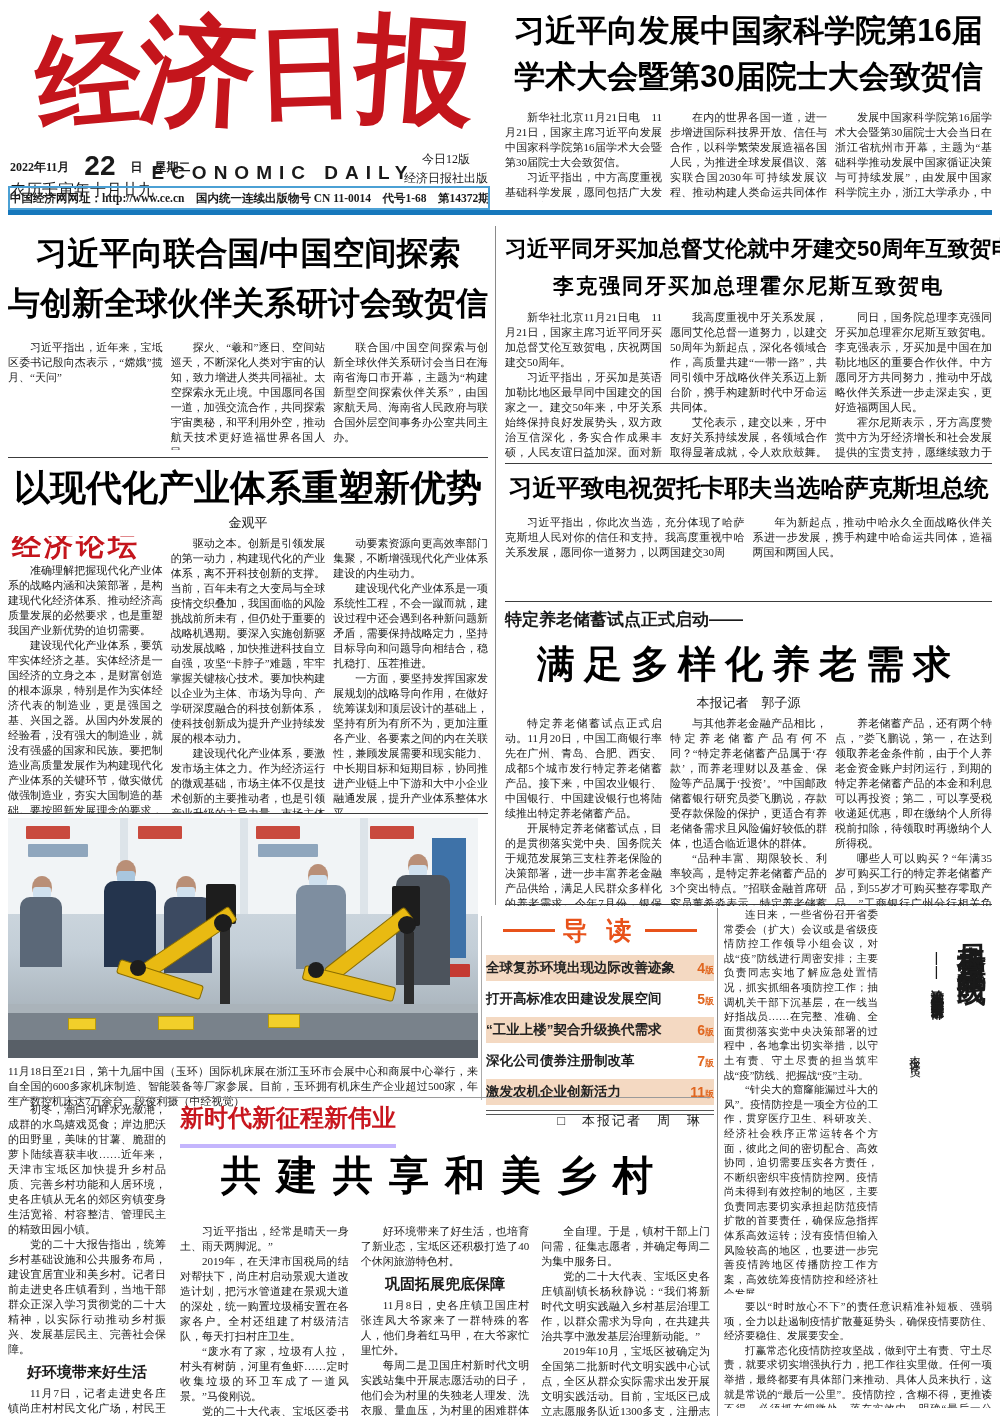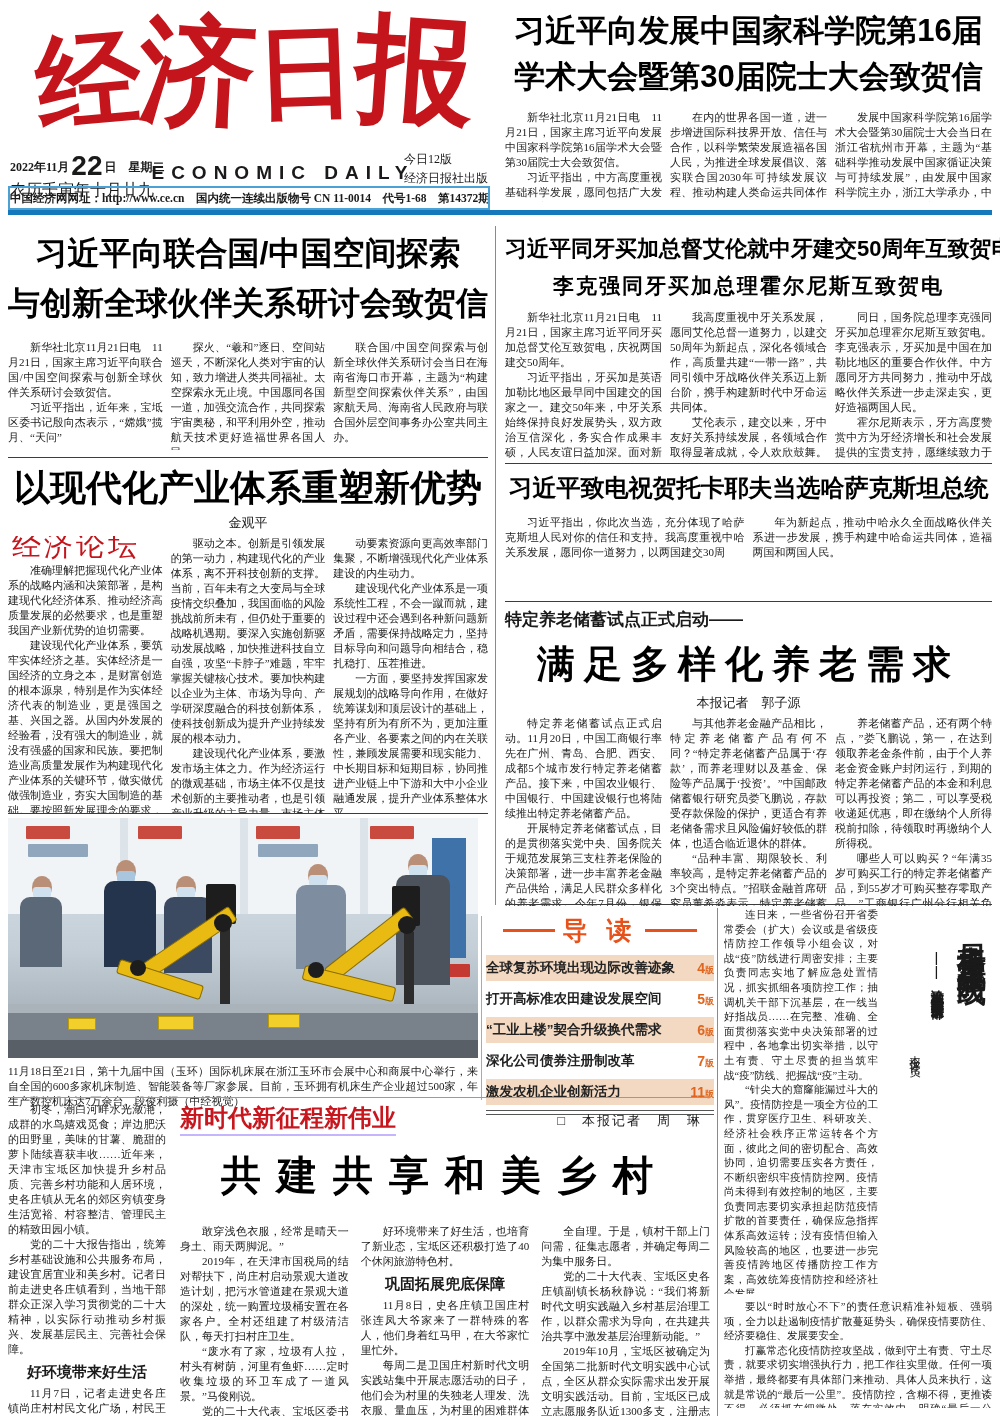--- a/index.html
+++ b/index.html
@@ -18,36 +18,36 @@
   .masthead{position:absolute;left:8px;top:4px;width:482px;height:208px;}
   .logo{position:absolute;left:28px;top:-2px;width:430px;height:150px;color:#c4151c;
         font-weight:bold;white-space:nowrap;}
   .logo span{display:inline-block;font-size:112px;line-height:140px;}
   .logo .lc1{transform:rotate(-5deg) translateY(6px);font-size:104px;}
   .logo .lc2{transform:rotate(3deg);font-size:116px;}
   .logo .lc3{transform:rotate(-2deg) translateY(-4px);font-size:100px;}
   .logo .lc4{transform:rotate(4deg);font-size:118px;}
   .dateblock{position:absolute;left:2px;top:146px;font-size:12px;font-weight:bold;white-space:nowrap;}
   .dateblock .big-day{font-family:"Liberation Sans",sans-serif;font-size:28px;font-weight:bold;
-        vertical-align:-4px;margin:0 2px;}
+        vertical-align:-4px;margin:0 15px;}
   .lunar{position:absolute;left:2px;top:176px;font-size:16px;}
   .engname{position:absolute;left:140px;top:158px;width:270px;text-align:center;
         font-family:"Liberation Sans",sans-serif;font-size:19px;font-weight:bold;letter-spacing:7px;}
-  .edition{position:absolute;right:2px;top:146px;text-align:left;font-size:12px;line-height:19px;}
+  .edition{position:absolute;right:2px;top:146px;text-align:center;font-size:12px;line-height:19px;}
   .infostrip{position:absolute;left:0;top:182px;width:478px;height:20px;border:2px solid #4ba0d4;
         text-align:center;font-size:11.5px;font-weight:bold;line-height:20px;white-space:nowrap;overflow:hidden;}
   .bluebar{position:absolute;left:8px;top:210px;width:984px;height:5px;background:#1678bc;}
   
   .story{position:absolute;}
   .byline{text-align:center;font-size:13px;margin:4px 0;}
   .kicker-sans{font-family:"Liberation Sans",sans-serif;font-weight:bold;font-size:17px;}
-  .forum-label{font-family:"Liberation Sans",sans-serif;font-weight:normal;font-size:29px;
+  .forum-label{font-family:"Liberation Sans",sans-serif;font-weight:bold;font-size:29px;
         color:#c4151c;letter-spacing:3px;margin:2px 0 10px 4px;}
   .red-kicker{font-family:"Liberation Sans",sans-serif;font-weight:bold;font-size:24px;color:#c8161e;
-        display:inline-block;border-bottom:2px solid #c4b5fd;padding-bottom:0;}
+        display:inline-block;border-bottom:4px solid #c4b5fd;padding-bottom:10px;}
   .serif-hl{font-family:"Liberation Serif",serif;font-weight:bold;text-align:center;color:#000;}
   
   .guide{position:absolute;left:486px;top:914px;width:228px;height:188px;}
   .guide-title{display:flex;align-items:center;justify-content:center;gap:8px;margin-bottom:8px;}
   .guide-title .dash{width:52px;height:3px;background:#e8521a;}
   .guide-title .gt{font-family:"Liberation Sans",sans-serif;font-weight:bold;font-size:25px;
         color:#e8521a;letter-spacing:6px;}
   .guide-item{display:flex;justify-content:space-between;align-items:center;height:26px;
         margin-bottom:5px;padding:0 0;}
   .guide-item.shaded{background:#f4d9c2;}
@@ -139,21 +139,20 @@
 
   <div class="vrule" style="left:495px;top:226px;height:679px;"></div>
 
   <div class="story" style="left:8px;top:228px;width:480px;">
     <div class="hl" style="font-size:32px;line-height:50px;">
       <div>习近平向联合国/中国空间探索</div>
       <div>与创新全球伙伴关系研讨会致贺信</div>
     </div>
     <div class="body-cols" style="margin-top:12px;height:110px;">
       <div class="body-col">
-          <p class="para">新华社北京11月21日电　11月21日，国家主席习近平向联合国/中国空间探索与创新全球伙伴关系研讨会致贺信。</p>
           <p class="para">习近平指出，近年来，宝坻区委书记殷向杰表示，“嫦娥”揽月、“天问”</p>
         </div>
       <div class="body-col">
           <p class="para">探火、“羲和”逐日、空间站巡天，不断深化人类对宇宙的认知，致力增进人类共同福祉。太空探索永无止境。中国愿同各国一道，加强交流合作，共同探索宇宙奥秘，和平利用外空，推动航天技术更好造福世界各国人民。</p>
         </div>
       <div class="body-col">
           <p class="para">联合国/中国空间探索与创新全球伙伴关系研讨会当日在海南省海口市开幕，主题为“构建新型空间探索伙伴关系”，由国家航天局、海南省人民政府与联合国外层空间事务办公室共同主办。</p>
         </div>
     </div>
   </div>
@@ -361,21 +360,21 @@
         <p class="para">11月7日，记者走进史各庄镇尚庄村村民文化广场，村民王文宝正捧着一小盆刚出锅的稻田蟹请客人尝鲜。尚庄村党支部书记马俊刚介绍：“村里去年开始推广稻田蟹养殖，引入生态农业养殖技术，破解了选址建池、饲喂管理、蟹病防治、水质调节等难题，600余亩稻田实现稻蟹共作，增收20余万元。”</p>
       </div>
     <div class="v-main">
       <div class="v-head">
         <span class="red-kicker">新时代新征程新伟业</span>
         <span class="v-byline">□　本报记者　周　琳</span>
         <div class="v-hl hl">共建共享和美乡村</div>
       </div>
       <div class="v-cols">
         <div class="body-col">
-            <p class="para">敢穿浅色衣服，经常是晴天一身土、雨天两脚泥。”</p>
+            <p class="para">习近平指出，经常是晴天一身土、雨天两脚泥。”</p>
             <p class="para">2019年，在天津市国税局的结对帮扶下，尚庄村启动景观大道改造计划，把污水管道建在景观大道的深处，统一购置垃圾桶安置在各家各户。全村还组建了村级清洁队，每天打扫村庄卫生。</p>
             <p class="para">“废水有了家，垃圾有人拉，村头有树荫，河里有鱼虾……定时收集垃圾的环卫车成了一道风景。”马俊刚说。</p>
             <p class="para">党的二十大代表、宝坻区委书记殷向杰表示，近年来，宝坻区先后开展农村人居环境整治提升“攻坚周”“春夏秋冬四季战役”等20余个专项行动，建成51个农村人居环境整治示范村、403个美丽乡村。同时，建立长效管护机制，激发全民参与环境整治的热情。</p>
           </div>
         <div class="body-col">
             <p class="para">好环境带来了好生活，也培育了新业态，宝坻区还积极打造了40个休闲旅游特色村。</p>
             <div class="sub-hd">巩固拓展兜底保障</div>
             <p class="para">11月8日，史各庄镇卫国庄村张连凤大爷家来了一群特殊的客人，他们身着红马甲，在大爷家忙里忙外。</p>
             <p class="para">每周二是卫国庄村新时代文明实践站集中开展志愿活动的日子，他们会为村里的失独老人理发、洗衣服、量血压，为村里的困难群体做饺子……</p>
           </div>

